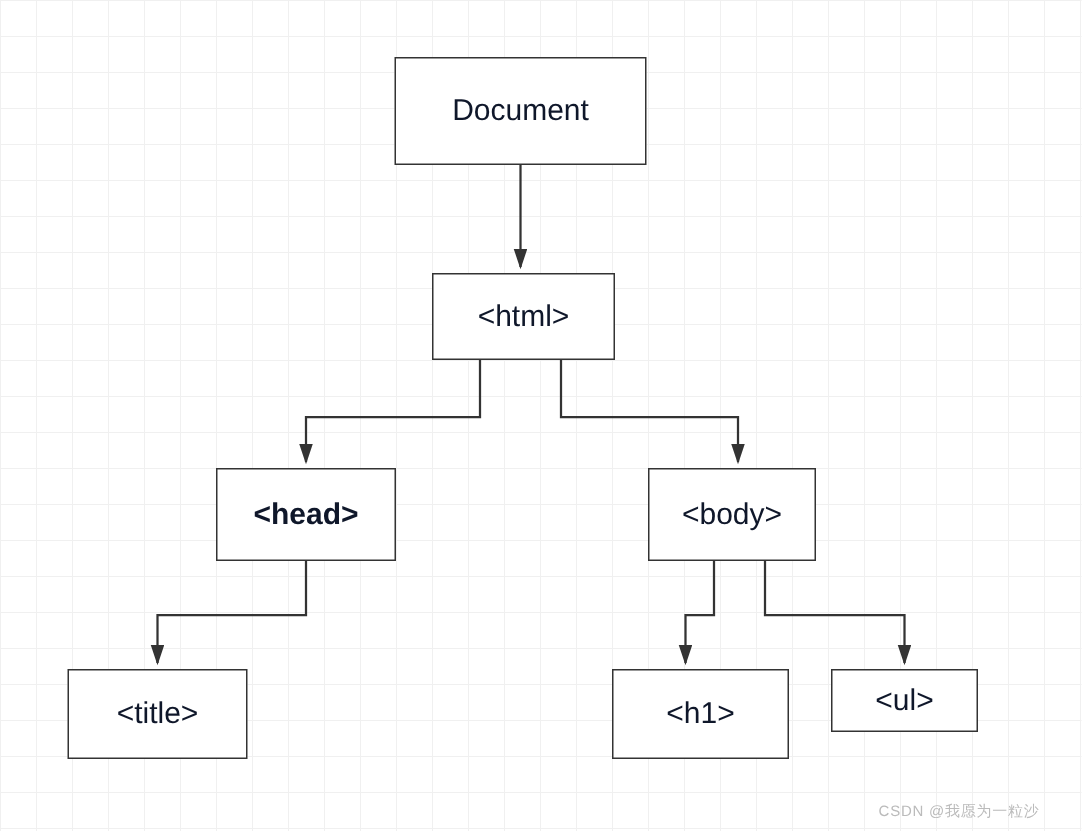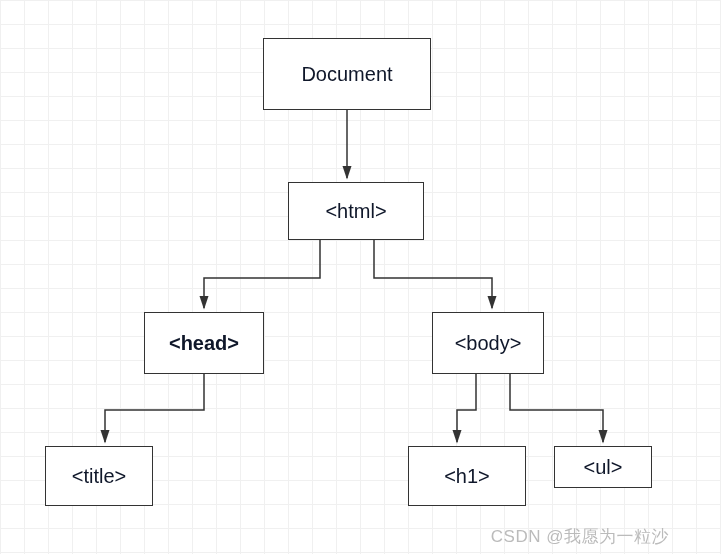--- a/index.html
+++ b/index.html
@@ -29,46 +29,46 @@
       position: absolute;
       top: 0;
       left: 0;
       width: 721px;
       height: 554px;
       pointer-events: none;
     }
     .watermark {
       position: absolute;
       bottom: 6px;
-      right: 52px;
+      right: 28px;
       color: #bbb;
-      font-size: 17px;
+      font-size: 10px;
       letter-spacing: 0.5px;
     }
   </style>
 </head>
 <body>
 
 <div class="node" style="left:263px; top:38px; width:168px; height:72px;">
   <span>Document</span>
 </div>
 
-<div class="node" style="left:288px; top:182px; width:136px; height:58px;">
+<div class="node" style="left:288px; top:182px; width:122px; height:58px;">
   <span>&lt;html&gt;</span>
 </div>
 
 <div class="node" style="left:144px; top:312px; width:120px; height:62px;font-weight:bold;">
   <span>&lt;head&gt;</span>
 </div>
 
 <div class="node" style="left:432px; top:312px; width:112px; height:62px;">
   <span>&lt;body&gt;</span>
 </div>
 
-<div class="node" style="left:45px; top:446px; width:108px; height:60px;">
+<div class="node" style="left:45px; top:446px; width:120px; height:60px;">
   <span>&lt;title&gt;</span>
 </div>
 
 <div class="node" style="left:408px; top:446px; width:118px; height:60px;">
   <span>&lt;h1&gt;</span>
 </div>
 
 <div class="node" style="left:554px; top:446px; width:98px; height:42px;">
   <span>&lt;ul&gt;</span>
 </div>

